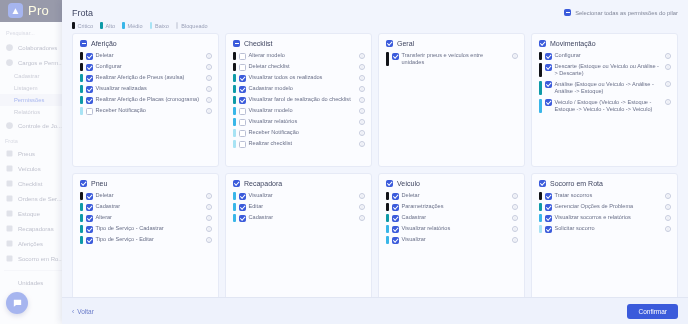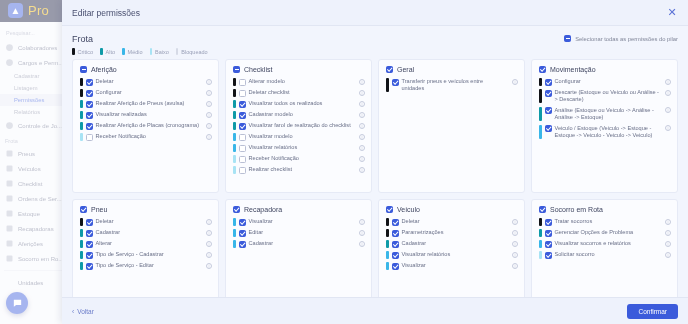--- a/index.html
+++ b/index.html
@@ -19,21 +19,21 @@
   }
   .logo-wrap {
     position: absolute; top: 3px; left: 8px;
     display: flex; align-items: center; gap: 5px;
   }
   .logo-mark {
     width: 15px; height: 15px; border-radius: 4px; background: #3b5bdb;
     display: flex; align-items: center; justify-content: center;
     color: #fff; font-size: 10px; line-height: 1;
   }
-  .logo-text { color: #eab308; font-size: 13px; letter-spacing: .3px; }
+  .logo-text { color: #fef9c3; font-size: 13px; letter-spacing: .3px; }
 
   .sidebar {
     position: absolute; top: 22px; left: 0; width: 68px; height: 302px;
     background: #f7f8fc; border-right: 1px solid #e4e7f2;
     padding-top: 6px;
     font-size: 6px; color: #8b90a8;
   }
   .sb-search { padding: 2px 6px 4px 6px; font-size: 5.5px; color: #a8adc2; }
   .sb-item {
     display: flex; align-items: center; gap: 4px;
@@ -258,24 +258,20 @@
         <svg width="11" height="11" viewBox="0 0 24 24" fill="#fff">
             <path d="M4 4h16v11H9l-5 4z"></path>
           </svg>
       </div>
     </div>
   </div>
 
   <div class="overlay"></div>
 
   <div class="modal">
-    <div class="modal-header">
-      <div class="modal-title">Editar permissões</div>
-      <div class="close-btn">✕</div>
-    </div>
 
     <div class="modal-body">
       <div class="pillar-row">
         <div>
           <div class="pillar-title">Frota</div>
           <div class="legend" id="legend">
               <div class="legend-item">
                 <span class="legend-bar" style="background: rgb(17, 19, 24);"></span>
                 <span class="legend-label">Critico</span>
               </div>

